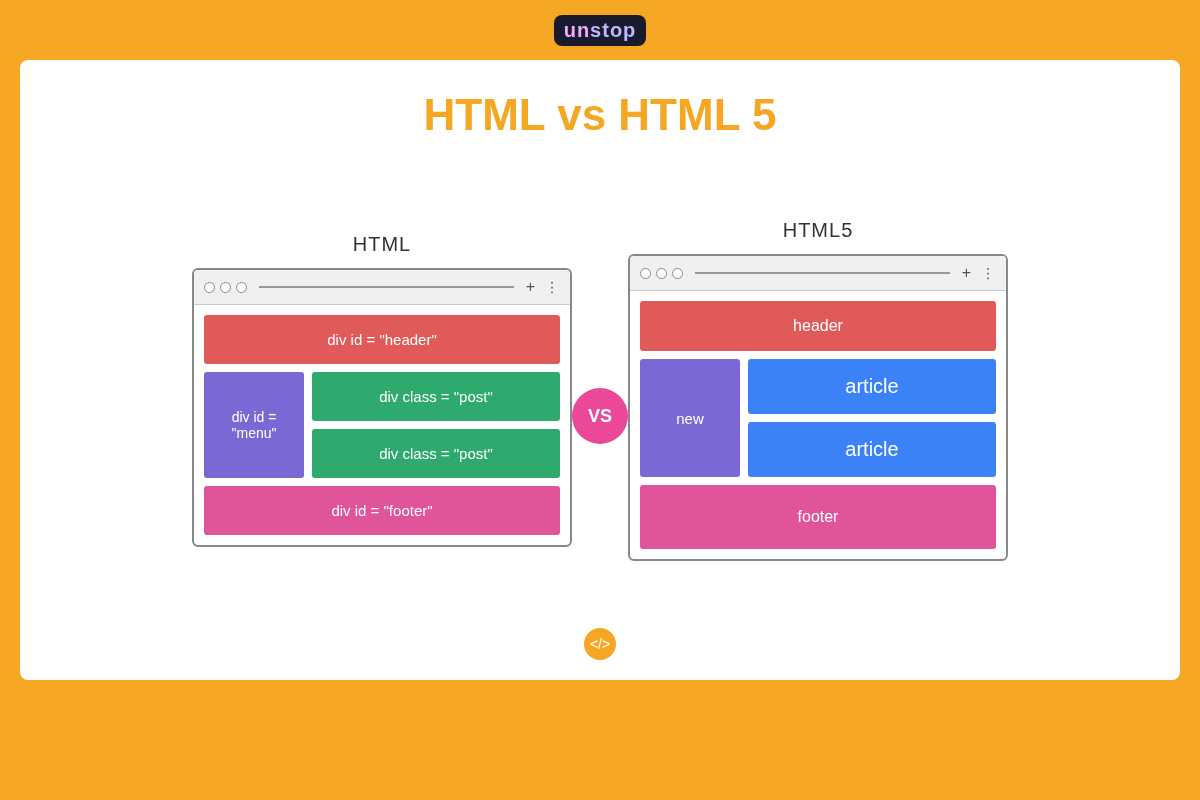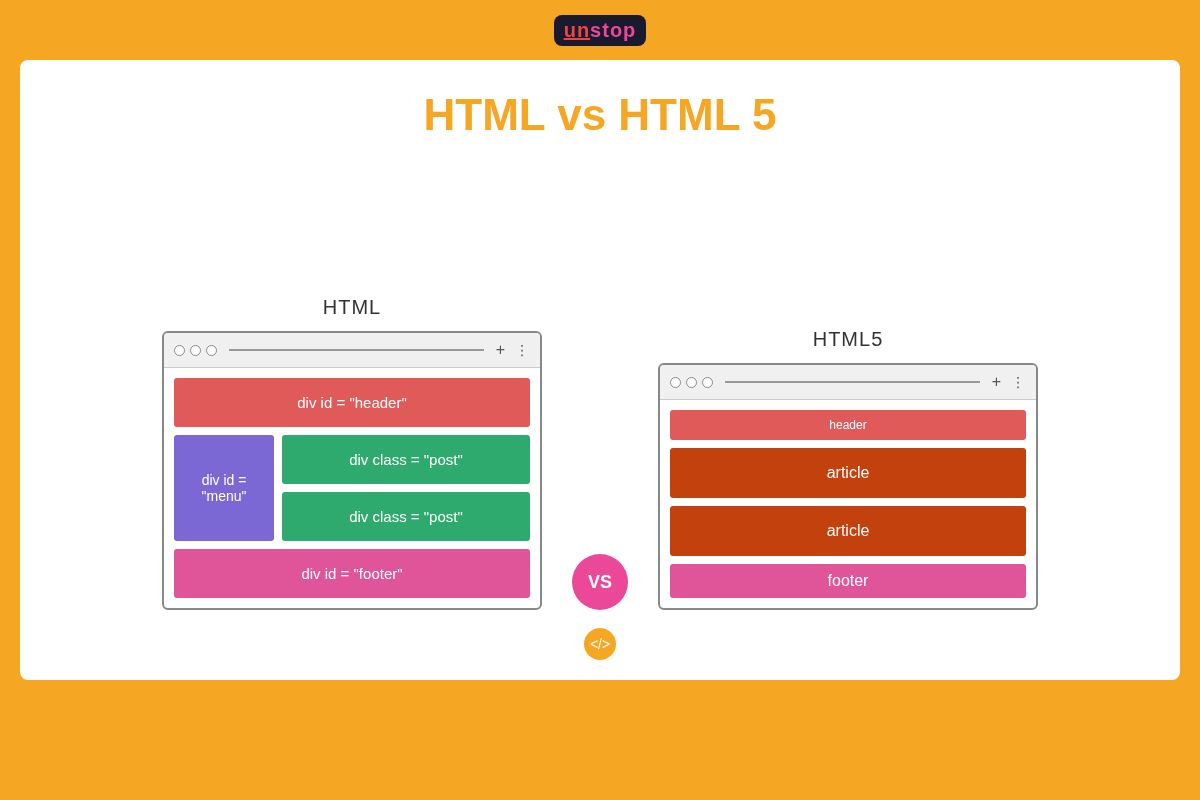--- a/index.html
+++ b/index.html
@@ -30,26 +30,25 @@
       background: #1a1a2e;
       color: white;
       font-size: 20px;
       font-weight: bold;
       border-radius: 8px;
       padding: 4px 10px;
       letter-spacing: 1px;
     }
 
     .logo-badge .un-part {
-      color: #ef4444;
-      text-decoration: underline;
+      color: #f0abfc;
     }
 
     .logo-badge .stop-part {
-      color: #ec4899;
+      color: #c4b5fd;
     }
 
     .main-content {
       background: white;
       margin: 0 20px 20px 20px;
       border-radius: 8px;
       padding: 30px 40px 20px 40px;
       height: 620px;
       display: flex;
       flex-direction: column;
@@ -59,23 +58,22 @@
     .page-title {
       font-size: 44px;
       font-weight: 900;
       color: #f5a623;
       margin-bottom: 30px;
       text-align: center;
     }
 
     .comparison-area {
       display: flex;
-      align-items: flex-end;
-      justify-content: center;
-      gap: 30px;
+      align-items: center;
+      justify-content: center;
       width: 100%;
       flex: 1;
     }
 
     .comparison-side {
       display: flex;
       flex-direction: column;
       align-items: center;
       flex: 1;
       max-width: 380px;
@@ -194,23 +192,23 @@
       padding: 16px 10px;
       text-align: center;
       font-size: 15px;
       border-radius: 3px;
     }
 
     
     .html5-header-block {
       background: #e05a5a;
       color: white;
-      padding: 8px 10px;
-      text-align: center;
-      font-size: 12px;
+      padding: 16px 10px;
+      text-align: center;
+      font-size: 16px;
       border-radius: 3px;
     }
 
     .html5-middle-row {
       display: flex;
       gap: 8px;
     }
 
     .html5-nav-block {
       background: #7b68d4;
@@ -226,32 +224,32 @@
     }
 
     .html5-articles-column {
       display: flex;
       flex-direction: column;
       gap: 8px;
       flex: 1;
     }
 
     .html5-article-block {
-      background: #c2410c;
-      color: white;
-      padding: 16px 10px;
-      text-align: center;
-      font-size: 16px;
+      background: #3b82f6;
+      color: white;
+      padding: 16px 10px;
+      text-align: center;
+      font-size: 20px;
       border-radius: 3px;
     }
 
     .html5-footer-block {
       background: #e0549a;
       color: white;
-      padding: 8px 10px;
+      padding: 23px 10px;
       text-align: center;
       font-size: 16px;
       border-radius: 3px;
     }
 
     .vs-circle {
       width: 56px;
       height: 56px;
       background: #ec4899;
       border-radius: 50%;
@@ -343,20 +341,21 @@
             <div class="browser-dot"></div>
             <div class="browser-dot"></div>
           </div>
           <div class="browser-line"></div>
           <span class="browser-plus">+</span>
           <span class="browser-dots-menu">⋮</span>
         </div>
         <div class="browser-content">
           <div class="html5-header-block">header</div>
           <div class="html5-middle-row">
+            <div class="html5-nav-block">new</div>
             <div class="html5-articles-column">
               <div class="html5-article-block">article</div>
               <div class="html5-article-block">article</div>
             </div>
           </div>
           <div class="html5-footer-block">footer</div>
         </div>
       </div>
     </div>
 

